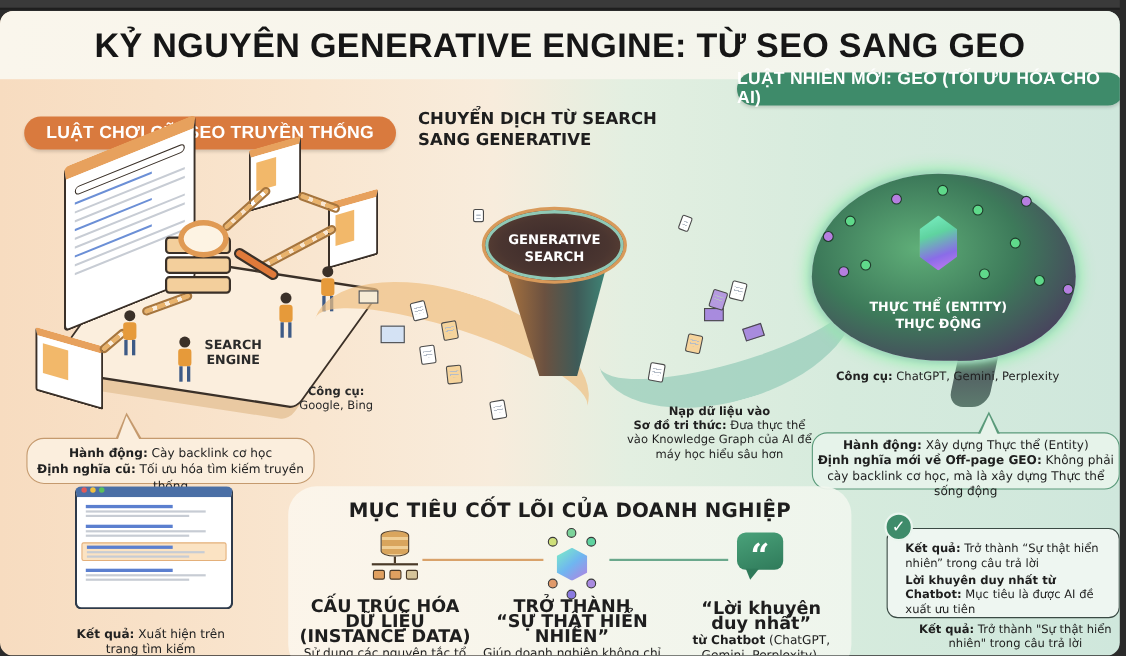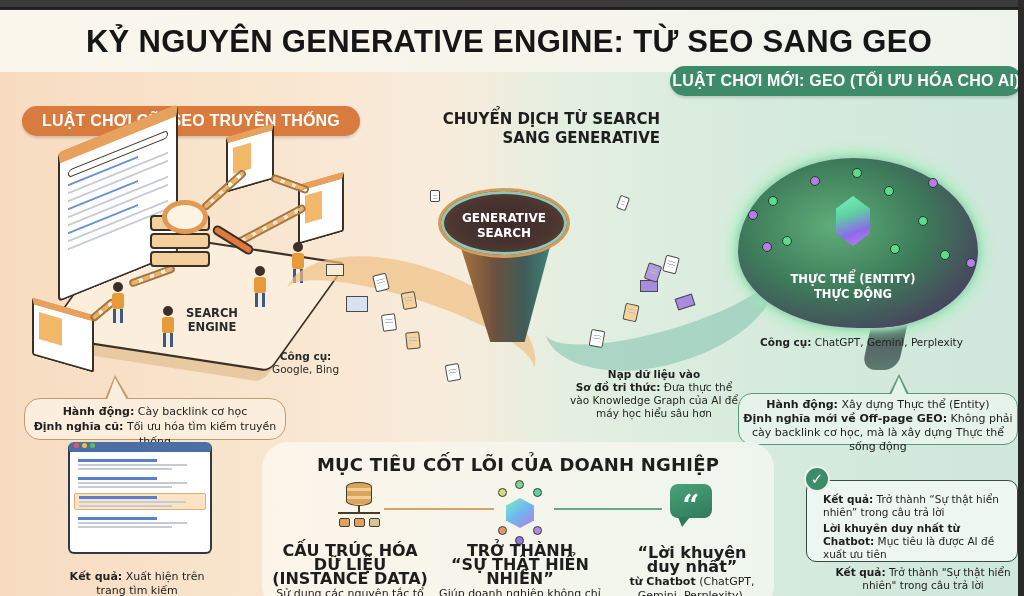--- a/index.html
+++ b/index.html
@@ -3,35 +3,36 @@
 <meta charset="utf-8">
 <style>
   * { box-sizing: border-box; margin: 0; padding: 0; }
   html, body { width: 1024px; height: 596px; overflow: hidden; background: #2b2b2b; }
   body { font-family: "DejaVu Sans", sans-serif; position: relative; }
   .frame-top { position: absolute; left: 0; top: 0; width: 1024px; height: 9px; background: #3a3a3a; border-bottom: 2px solid #1e1e1e; }
   .frame-right { position: absolute; right: 0; top: 0; width: 6px; height: 596px; background: #2a2a2a; }
   .canvas {
     position: absolute; left: 0; top: 10px; width: 1018px; height: 586px; overflow: hidden;
     background: linear-gradient(90deg, #f7dcc0 0%, #f9e6d0 28%, #f8ecdc 44%, #e3efe1 56%, #d6ebdd 75%, #cfe7dc 100%);
+    border-radius: 12px;
   }
   .top-band { position: absolute; left: 0; top: 0; width: 100%; height: 62px; background: linear-gradient(90deg,#faf6ec,#f6f5ec 50%,#eef4ec); }
   .main-title {
     position: absolute; left: 0; top: 14px; width: 100%; text-align: center;
     font-family: "Liberation Sans", sans-serif; font-weight: bold; font-size: 31px; color: #161616; letter-spacing: 0.3px;
   }
   .pill {
     position: absolute; height: 30px; border-radius: 15px; color: #fff; font-family: "Liberation Sans", sans-serif;
     font-size: 16px; font-weight: bold; display: flex; align-items: center; justify-content: center; letter-spacing: 0.2px;
     box-shadow: 0 2px 3px rgba(0,0,0,0.15);
   }
   .pill-old { left: 22px; top: 56px; width: 338px; background: #d97a3e; margin-top: 40px; }
   .pill-new { left: 670px; top: 56px; width: 352px; background: #3e8b6a; }
   .shift-title {
-    position: absolute; left: 380px; top: 100px; width: 280px; text-align: right;
+    position: absolute; left: 380px; top: 89px; width: 280px; text-align: left;
     font-weight: bold; font-size: 15px; line-height: 19px; color: #1e1e1e;
   }
 
   
   .platform {
     position: absolute; left: 70px; top: 235px; width: 250px; height: 110px;
     background: #fbeedd; border: 2px solid #3a3028; transform: skewX(-30deg) rotate(8deg);
     border-radius: 8px; box-shadow: 0 10px 0 #e9c9a2;
   }
   .gear { position: absolute; border-radius: 50%; border: 6px dotted #c99a55; background: #e7c08a; }
@@ -161,21 +162,21 @@
 <body>
 
 <div class="frame-top"></div>
 <div class="frame-right"></div>
 
 <div class="canvas">
   <div class="top-band"></div>
   <h1 class="main-title">KỶ NGUYÊN GENERATIVE ENGINE: TỪ SEO SANG GEO</h1>
 
   <div class="pill pill-old">LUẬT CHƠI CŨ: SEO TRUYỀN THỐNG</div>
-  <div class="pill pill-new">LUẬT CHƠI MỚI: GEO (TỐI ƯU HÓA CHO AI)</div>
+  <div class="pill pill-new">LUẬT NHIÊN MỚI: GEO (TỐI ƯU HÓA CHO AI)</div>
 
   <div class="shift-title">
     <div>CHUYỂN DỊCH TỪ SEARCH</div>
     <div>SANG GENERATIVE</div>
   </div>
 
   <div>
     <div class="gear" style="left:128px;top:320px;width:50px;height:34px;"></div>
     <div class="gear" style="left:180px;top:330px;width:44px;height:30px;"></div>
     <div class="gear" style="left:238px;top:296px;width:48px;height:34px;"></div>

